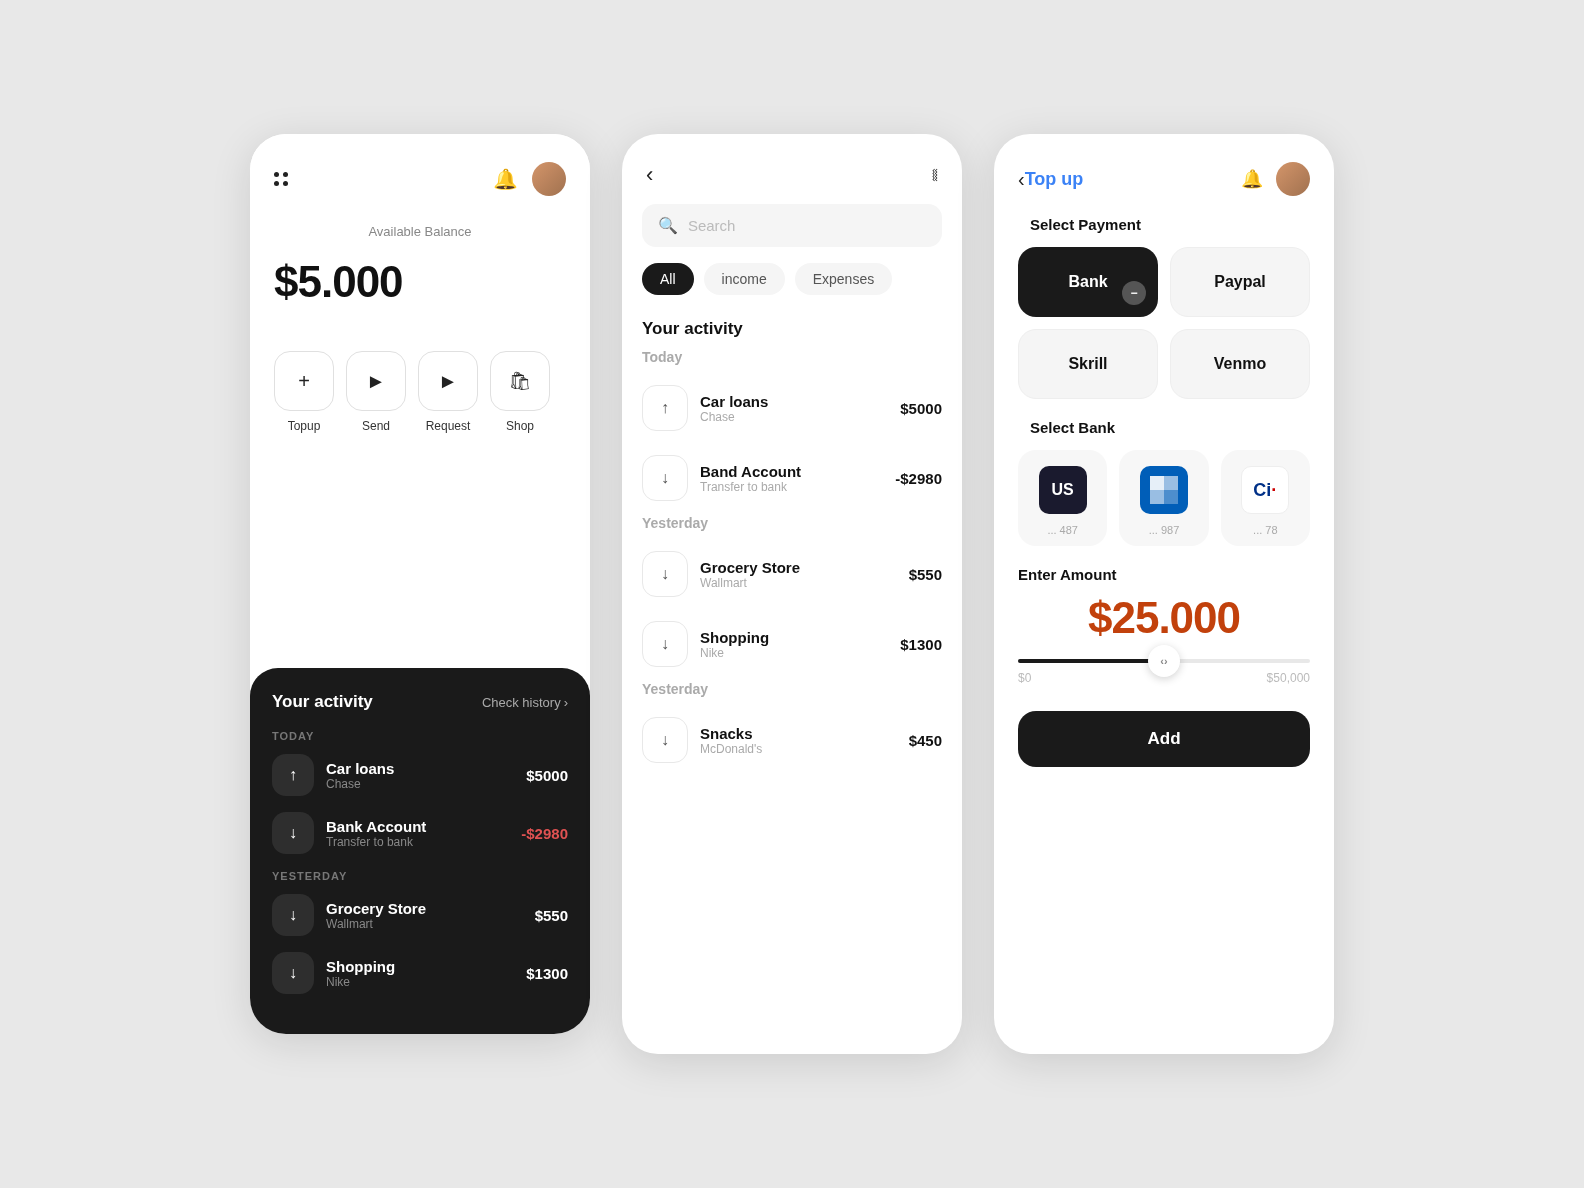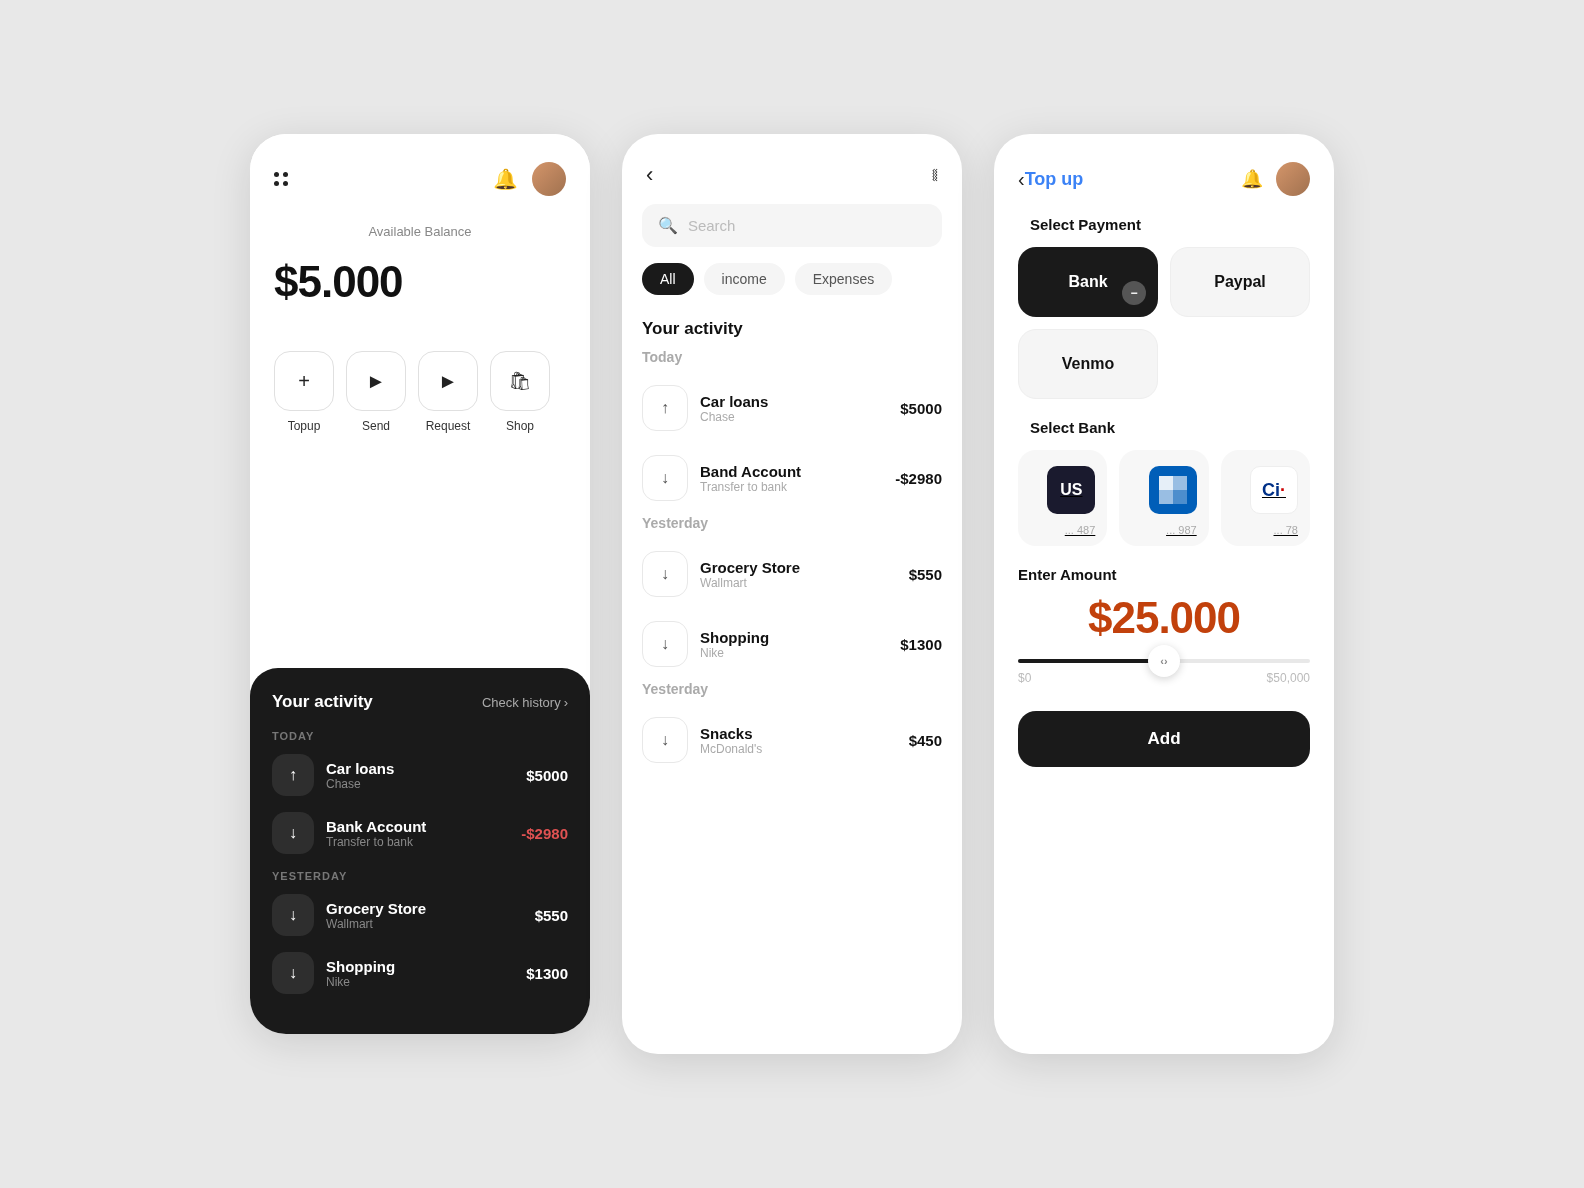--- a/index.html
+++ b/index.html
@@ -370,23 +370,22 @@
       padding: 0 24px 20px;
       overflow: hidden;
     }
     .bank-card {
       flex: 1;
       background: #f7f7f7;
       border-radius: 18px;
       padding: 16px 12px 10px;
       display: flex;
       flex-direction: column;
-      align-items: flex-end;
+      align-items: center;
       min-width: 80px;
-      text-decoration: underline;
     }
     .bank-logo {
       width: 48px;
       height: 48px;
       border-radius: 10px;
       display: flex;
       align-items: center;
       justify-content: center;
       font-weight: 900;
       font-size: 16px;
@@ -652,20 +651,23 @@
     <div class="s3-section-label">Select Payment</div>
     <div class="payment-grid">
       <div class="payment-option selected">
         <span>Bank</span>
         <div class="selected-check">−</div>
       </div>
       <div class="payment-option unselected">
         <span>Paypal</span>
       </div>
       <div class="payment-option unselected">
+        <span>Skrill</span>
+      </div>
+      <div class="payment-option unselected">
         <span>Venmo</span>
       </div>
     </div>
 
     <div class="s3-section-label">Select Bank</div>
     <div class="bank-grid">
 
       <div class="bank-card">
         <div class="bank-logo us">US</div>
         <div class="bank-dots">... 487</div>

